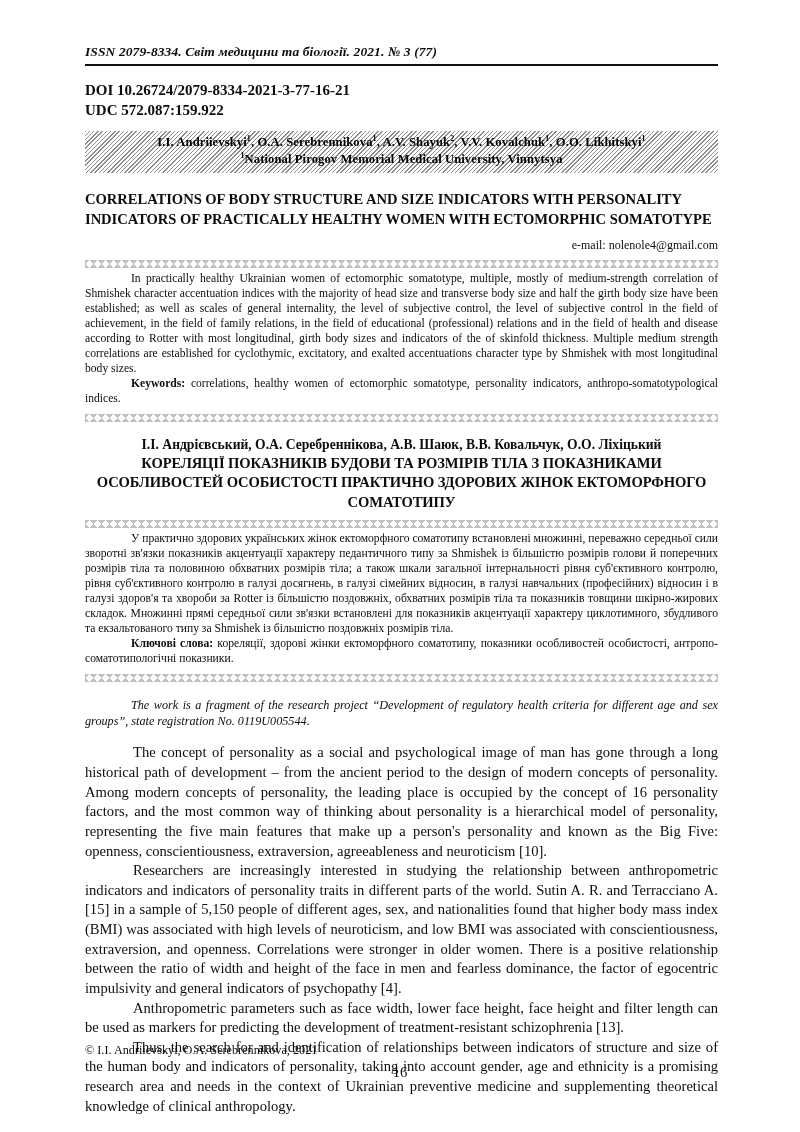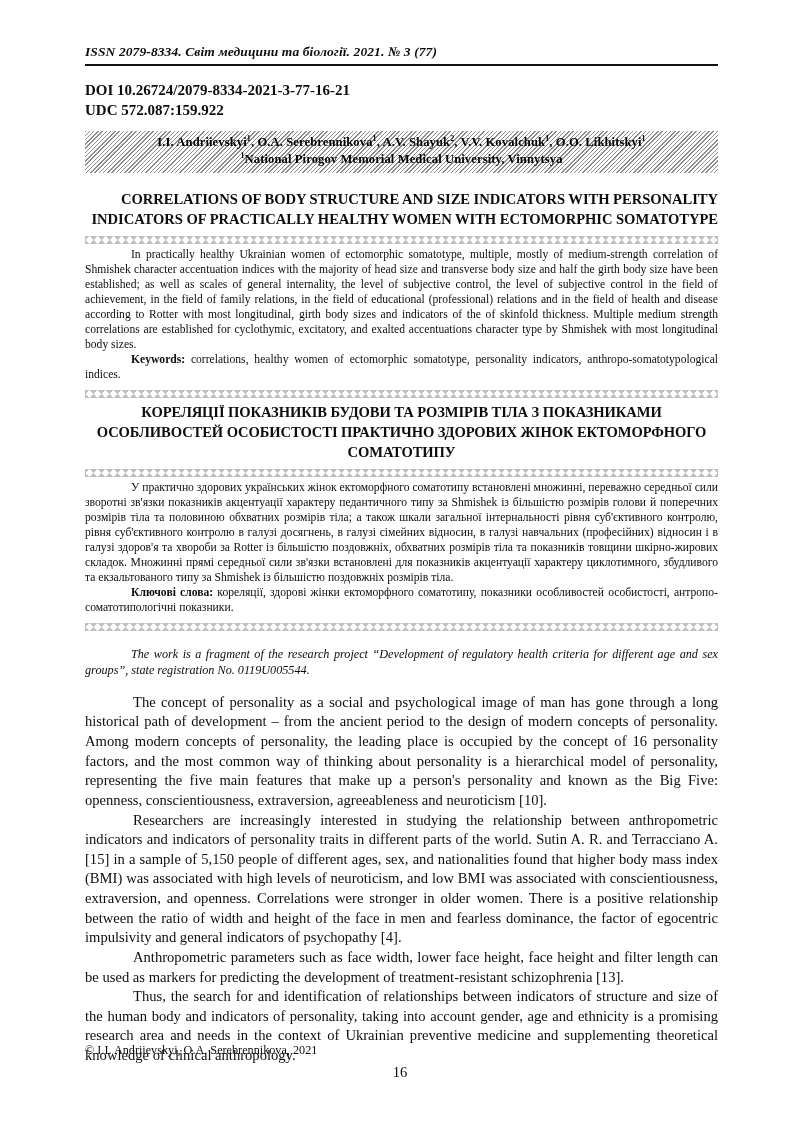--- a/index.html
+++ b/index.html
@@ -69,21 +69,21 @@
     font-size: 12.6px;
     line-height: 1.32;
     letter-spacing: 0.1px;
     color: #000;
   }
   .author-band sup { font-size: 8px; vertical-align: super; }
 
   
   .article-title {
     margin-top: 17px;
-    text-align: right;
+    text-align: left;
     font-weight: bold;
     font-size: 14.6px;
     line-height: 1.36;
     letter-spacing: -0.05px;
   }
   .email {
     margin-top: 9px;
     text-align: right;
     font-size: 12px;
   }
@@ -114,21 +114,20 @@
 
   
   .ua-authors {
     margin-top: 14px;
     text-align: center;
     font-weight: bold;
     font-size: 13.6px;
     line-height: 1.3;
   }
   .ua-title {
-    margin-top: 5px;
     text-align: center;
     font-weight: bold;
     font-size: 14.6px;
     line-height: 1.36;
     letter-spacing: -0.1px;
   }
 
   
   .funding {
     margin-top: 16px;
@@ -181,30 +180,32 @@
       <div>UDC 572.087:159.922</div>
     </div>
 
     <div class="author-band">
       <div class="line">I.I. Andriievskyi<sup>1</sup>, O.A. Serebrennikova<sup>1</sup>, A.V. Shayuk<sup>2</sup>, V.V. Kovalchuk<sup>1</sup>, O.O. Likhitskyi<sup>1</sup></div>
       <div class="line"><sup>1</sup>National Pirogov Memorial Medical University, Vinnytsya</div>
     </div>
 
     <div class="article-title">CORRELATIONS OF BODY STRUCTURE AND SIZE INDICATORS WITH PERSONALITY INDICATORS OF PRACTICALLY HEALTHY WOMEN WITH ECTOMORPHIC SOMATOTYPE</div>
 
+    <div class="email">e-mail: nolenole4@gmail.com</div>
 
     <div class="zigzag"></div>
 
     <div class="abstract">
       <p>In practically healthy Ukrainian women of ectomorphic somatotype, multiple, mostly of medium-strength correlation of Shmishek character accentuation indices with the majority of head size and transverse body size and half the girth body size have been established; as well as scales of general internality, the level of subjective control, the level of subjective control in the field of achievement, in the field of family relations, in the field of educational (professional) relations and in the field of health and disease according to Rotter with most longitudinal, girth body sizes and indicators of the of skinfold thickness. Multiple medium strength correlations are established for cyclothymic, excitatory, and exalted accentuations character type by Shmishek with most longitudinal body sizes.</p>
       <p class="cont"><span class="kw-label">Keywords:</span><span> correlations, healthy women of ectomorphic somatotype, personality indicators, anthropo-somatotypological indices.</span></p>
     </div>
 
     <div class="zigzag"></div>
 
+    <div class="ua-authors">І.І. Андрієвський, О.А. Серебреннікова, А.В. Шаюк, В.В. Ковальчук, О.О. Ліхіцький</div>
     <div class="ua-title">КОРЕЛЯЦІЇ ПОКАЗНИКІВ БУДОВИ ТА РОЗМІРІВ ТІЛА З ПОКАЗНИКАМИ ОСОБЛИВОСТЕЙ ОСОБИСТОСТІ ПРАКТИЧНО ЗДОРОВИХ ЖІНОК ЕКТОМОРФНОГО СОМАТОТИПУ</div>
 
     <div class="zigzag"></div>
 
     <div class="abstract">
       <p>У практично здорових українських жінок ектоморфного соматотипу встановлені множинні, переважно середньої сили зворотні зв'язки показників акцентуації характеру педантичного типу за Shmishek із більшістю розмірів голови й поперечних розмірів тіла та половиною обхватних розмірів тіла; а також шкали загальної інтернальності рівня суб'єктивного контролю, рівня суб'єктивного контролю в галузі досягнень, в галузі сімейних відносин, в галузі навчальних (професійних) відносин і в галузі здоров'я та хвороби за Rotter із більшістю поздовжніх, обхватних розмірів тіла та показників товщини шкірно-жирових складок. Множинні прямі середньої сили зв'язки встановлені для показників акцентуації характеру циклотимного, збудливого та екзальтованого типу за Shmishek із більшістю поздовжніх розмірів тіла.</p>
       <p class="cont"><span class="kw-label">Ключові слова:</span><span> кореляції, здорові жінки ектоморфного соматотипу, показники особливостей особистості, антропо-соматотипологічні показники.</span></p>
     </div>
 
     <div class="zigzag"></div>

